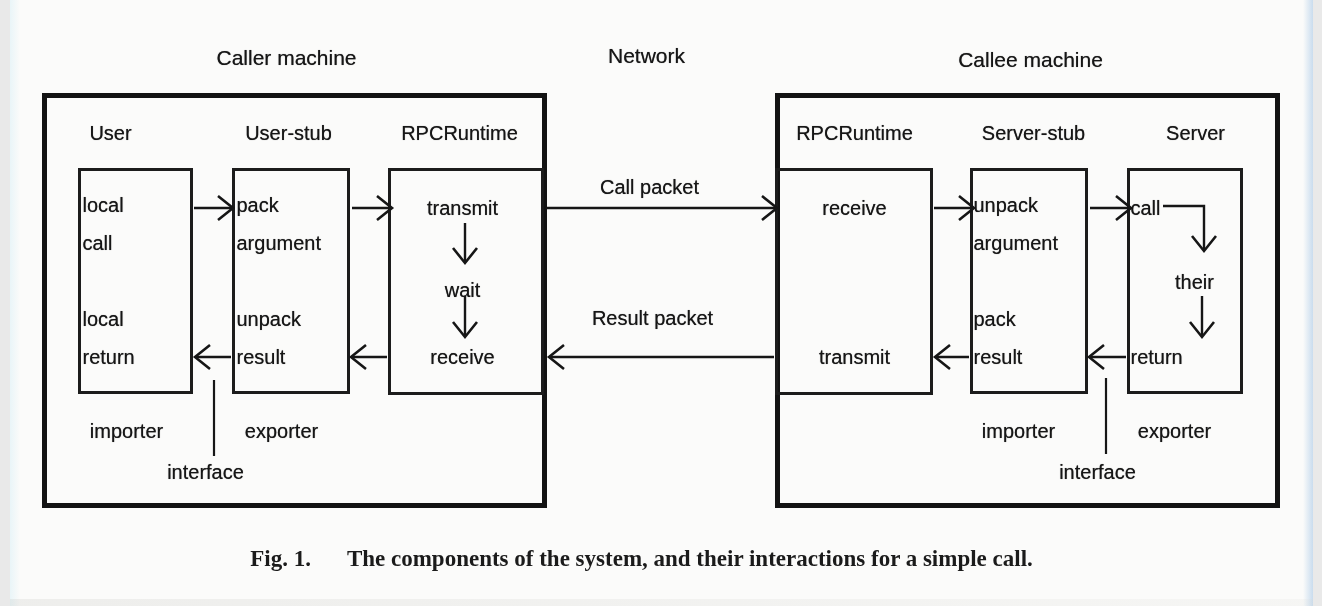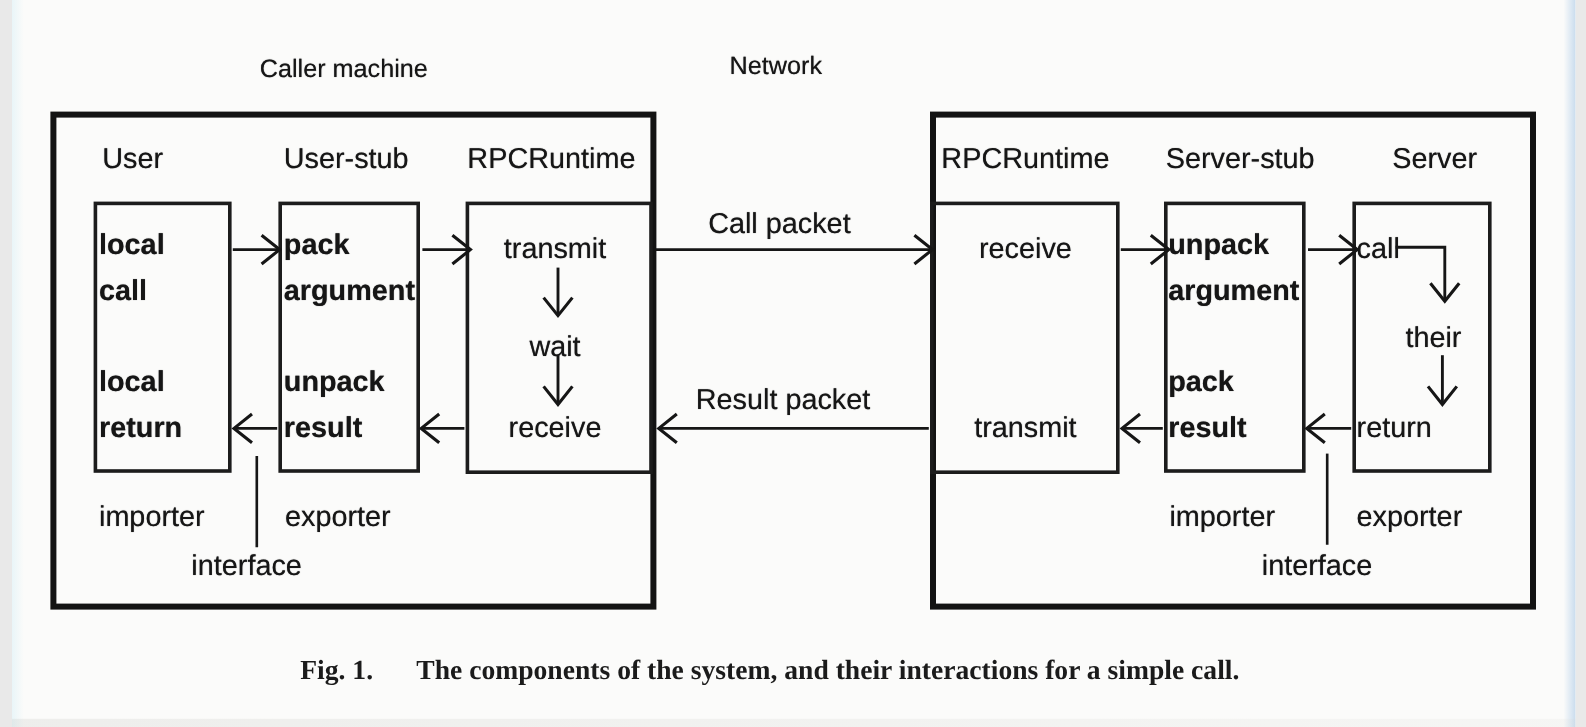--- a/index.html
+++ b/index.html
@@ -12,25 +12,25 @@
   }
   .edge-left{position:absolute;left:0;top:0;width:10px;height:606px;
     background:linear-gradient(to right,#e9f5f8,rgba(251,251,250,0));}
   .edge-right{position:absolute;right:0;top:0;width:10px;height:606px;
     background:linear-gradient(to left,#c9dcee,rgba(251,251,250,0));}
   .edge-bottom{position:absolute;left:0;bottom:0;width:1322px;height:7px;
     background:linear-gradient(to right,rgba(190,190,185,.22),rgba(215,215,210,.15));}
   .outer-box{position:absolute;border:5px solid #131313;box-sizing:border-box;}
   .inner-box{position:absolute;border:3px solid #1c1c1c;box-sizing:border-box;background:transparent;}
   .lbl{
-    position:absolute;font-size:24px;line-height:28px;white-space:pre-line;
+    position:absolute;font-size:20px;line-height:28px;white-space:pre-line;
     text-shadow:0 0 .7px rgba(20,20,20,.75);
   }
   .lbl.c{transform:translateX(-50%);white-space:nowrap;text-align:center;}
-  .lbl.ml{line-height:38px;font-weight:bold;}         
+  .lbl.ml{line-height:38px;}         
   .title{font-size:21px;}
   .arrows{position:absolute;left:0;top:0;pointer-events:none;}
   .caption{
     position:absolute;left:632px;top:546px;transform:translateX(-50%);
     font-family:"Liberation Serif","DejaVu Serif",serif;
     font-size:23px;font-weight:bold;color:#1b1b1b;white-space:nowrap;
   }
   .caption .fig{margin-right:36px;}
   .watermark{
     position:absolute;right:12px;top:561px;
@@ -42,20 +42,21 @@
 <body>
 
 <div class="stage">
 
   <div class="edge-left"></div>
   <div class="edge-right"></div>
   <div class="edge-bottom"></div>
 
   <div class="lbl c title" style="left:277px;top:44px">Caller machine</div>
   <div class="lbl c title" style="left:637px;top:42px">Network</div>
+  <div class="lbl c title" style="left:1021px;top:46px">Callee machine</div>
 
   <div class="outer-box" style="left:32px;top:93px;width:505px;height:415px"></div>
   <div class="outer-box" style="left:765px;top:93px;width:505px;height:415px"></div>
 
   <div class="lbl c" style="left:101px;top:119px">User</div>
   <div class="lbl c" style="left:279px;top:119px">User-stub</div>
   <div class="lbl c" style="left:450px;top:119px">RPCRuntime</div>
 
   <div class="lbl c" style="left:845px;top:119px">RPCRuntime</div>
   <div class="lbl c" style="left:1024px;top:119px">Server-stub</div>
@@ -85,21 +86,21 @@
   <div class="lbl c" style="left:845px;top:343px">transmit</div>
   <div class="lbl ml" style="left:964px;top:186px">unpack
 argument</div>
   <div class="lbl ml" style="left:964px;top:300px">pack
 result</div>
   <div class="lbl" style="left:1121px;top:194px">call</div>
   <div class="lbl c" style="left:1185px;top:268px">their</div>
   <div class="lbl" style="left:1121px;top:343px">return</div>
 
   <div class="lbl c" style="left:640px;top:173px">Call packet</div>
-  <div class="lbl c" style="left:643px;top:320px">Result packet</div>
+  <div class="lbl c" style="left:643px;top:304px">Result packet</div>
 
   <div class="lbl c" style="left:117px;top:417px">importer</div>
   <div class="lbl c" style="left:272px;top:417px">exporter</div>
   <div class="lbl c" style="left:196px;top:458px">interface</div>
   <div class="lbl c" style="left:1009px;top:417px">importer</div>
   <div class="lbl c" style="left:1165px;top:417px">exporter</div>
   <div class="lbl c" style="left:1088px;top:458px">interface</div>
 
   <svg class="arrows" width="1322" height="606" viewBox="0 0 1322 606">
     <defs>

